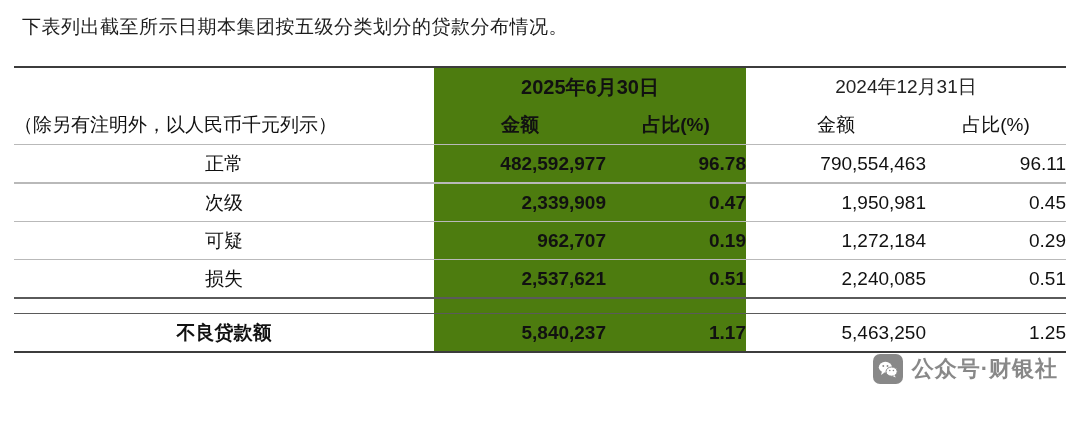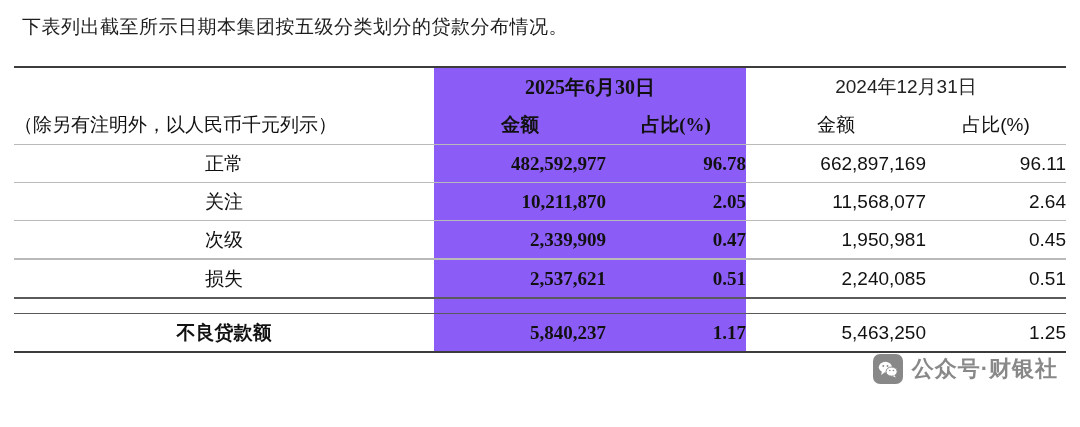--- a/index.html
+++ b/index.html
@@ -44,21 +44,21 @@
   .col-a1 { width: 172px; }
   .col-a2 { width: 140px; }
   .col-b1 { width: 180px; }
   .col-b2 { width: 140px; }
 
   .rule-top td { border-top: 2px solid #3c3c3c; height: 0; font-size: 0; line-height: 0; }
   .rule-thin td { border-top: 1px solid #b9b9b9; height: 0; font-size: 0; line-height: 0; }
   .rule-mid td { border-top: 1.5px solid #5a5a5a; height: 0; font-size: 0; line-height: 0; }
   .rule-bottom td { border-top: 2px solid #3c3c3c; height: 0; font-size: 0; line-height: 0; }
 
-  .hl { background: #8b5cf6; font-family: Liberation Serif, serif; }
+  .hl { background: #4d7c0f; }
 
   .hdr-date {
     height: 38px;
     text-align: center;
     font-size: 20px;
     font-weight: bold;
     color: #111;
   }
   .hdr-date.second {
     font-weight: normal;
@@ -163,38 +163,31 @@
           <td class="hl"></td>
           <td class="hl"></td>
           <td></td>
           <td></td>
       </tr>
 
       <tr>
         <td class="row-label">正常</td>
         <td class="num bold hl">482,592,977</td>
         <td class="num bold hl">96.78</td>
-        <td class="num">662,897,169</td>
+        <td class="num">790,554,463</td>
         <td class="num">96.11</td>
       </tr>
       <tr class="rule-thin">
         <td></td>
           <td class="hl"></td>
           <td class="hl"></td>
           <td></td>
           <td></td>
       </tr>
 
-      <tr>
-        <td class="row-label">关注</td>
-        <td class="num bold hl">10,211,870</td>
-        <td class="num bold hl">2.05</td>
-        <td class="num">11,568,077</td>
-        <td class="num">2.64</td>
-      </tr>
       <tr class="rule-thin">
         <td></td>
           <td class="hl"></td>
           <td class="hl"></td>
           <td></td>
           <td></td>
       </tr>
 
       <tr>
         <td class="row-label">次级</td>
@@ -204,20 +197,27 @@
         <td class="num">0.45</td>
       </tr>
       <tr class="rule-thin">
         <td></td>
           <td class="hl"></td>
           <td class="hl"></td>
           <td></td>
           <td></td>
       </tr>
 
+      <tr>
+        <td class="row-label">可疑</td>
+        <td class="num bold hl">962,707</td>
+        <td class="num bold hl">0.19</td>
+        <td class="num">1,272,184</td>
+        <td class="num">0.29</td>
+      </tr>
       <tr class="rule-thin">
         <td></td>
           <td class="hl"></td>
           <td class="hl"></td>
           <td></td>
           <td></td>
       </tr>
 
       <tr>
         <td class="row-label">损失</td>

